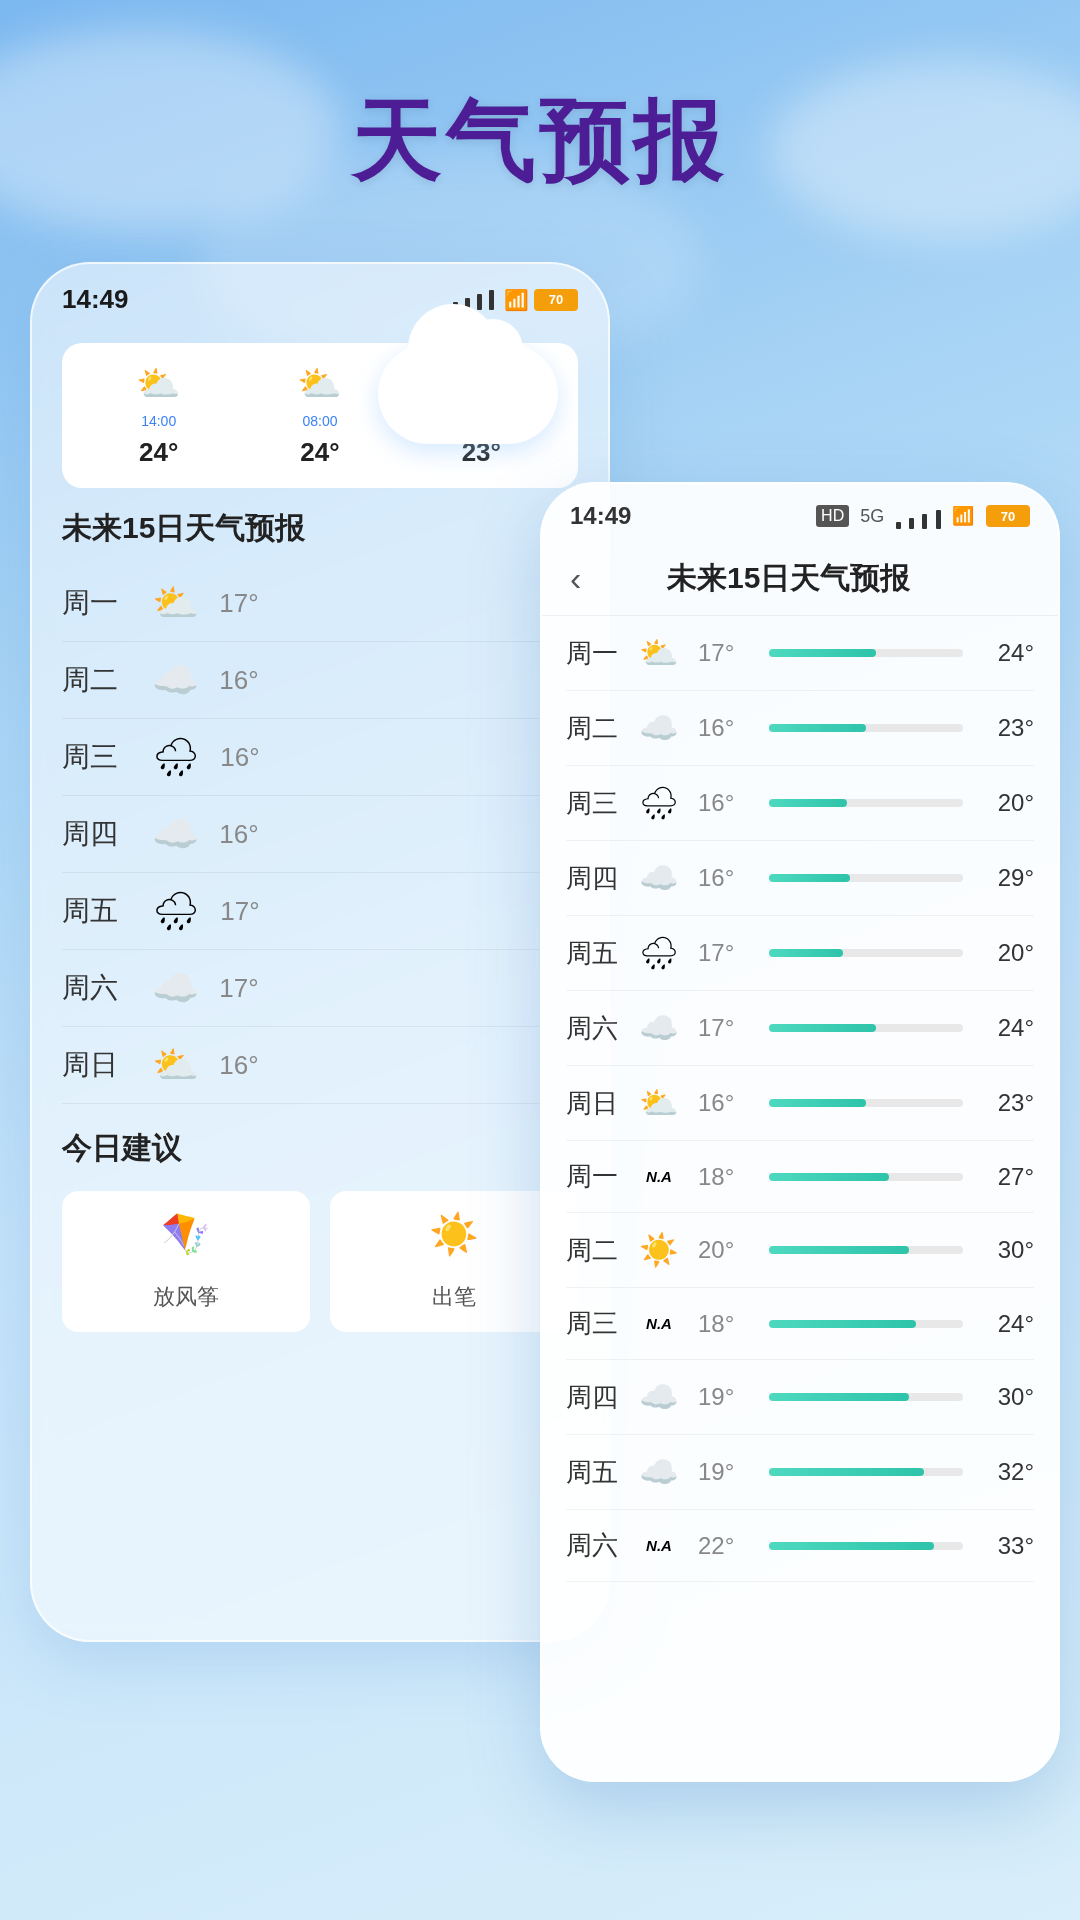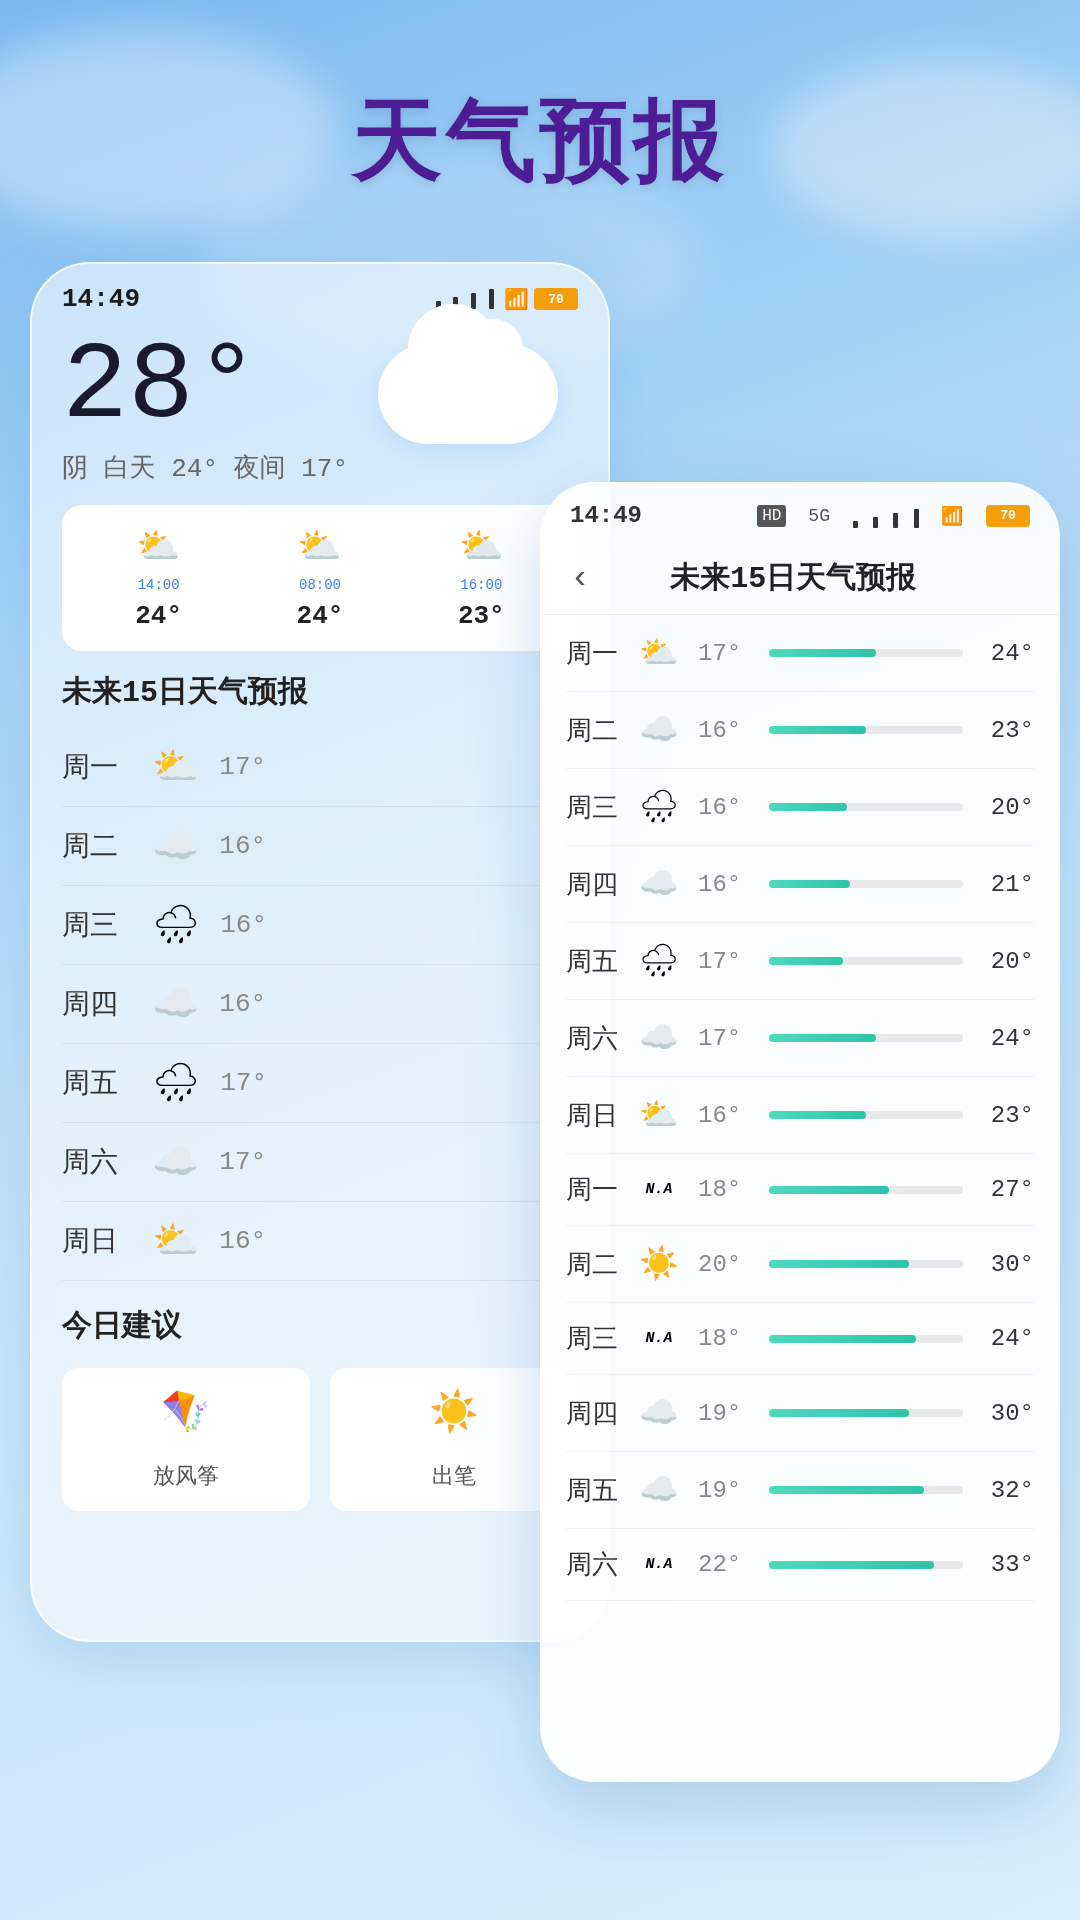--- a/index.html
+++ b/index.html
@@ -47,21 +47,20 @@
       font-weight: 400;
     }
 
     
     .phones-container {
       position: relative;
       z-index: 10;
       margin-top: 60px;
       width: 100%;
       height: 1480px;
-      font-family: Liberation Mono, monospace;
     }
 
     
     .phone-left {
       position: absolute;
       left: 30px;
       top: 0;
       width: 580px;
       height: 1380px;
       background: rgba(255,255,255,0.55);
@@ -89,21 +88,21 @@
     
     .status-bar {
       display: flex;
       align-items: center;
       justify-content: space-between;
       padding: 18px 28px 8px;
       font-size: 22px;
       color: #333;
     }
     .status-time { font-weight: 600; font-size: 24px; }
-    .status-icons { display: flex; align-items: center; gap: 22px; }
+    .status-icons { display: flex; align-items: center; gap: 11px; }
     .battery-icon {
       width: 44px; height: 22px;
       background: #f59e0b;
       border-radius: 4px;
       display: flex; align-items: center; justify-content: center;
       color: white; font-size: 13px; font-weight: 700;
     }
 
     
     .left-phone-content {
@@ -332,24 +331,20 @@
         <span style="font-size:20px;color:#555;margin-left:4px;">📶</span>
         <div class="battery-icon">70</div>
       </div>
     </div>
 
     <div class="cloud-illustration">
       <div class="cloud-main" style="background:white;box-shadow:0 8px 25px rgba(150,200,255,0.4);"></div>
     </div>
 
     <div class="left-phone-content">
-      <div class="temp-display">
-        <div class="temp-big">28°</div>
-        <div class="temp-desc">阴 白天 24° 夜间 17°</div>
-      </div>
 
       <div class="hourly-card">
 
       <div class="hour-item">
       <span class="hour-icon">⛅</span>
       <span class="hour-time">14:00</span>
       <span class="hour-temp">24°</span>
     </div>
           <div class="hour-item">
       <span class="hour-icon">⛅</span>
@@ -472,21 +467,21 @@
       </div>
       <span class="fl-high">20°</span>
     </div>
         <div class="forecast-list-row">
       <span class="fl-day">周四</span>
       <span class="fl-icon">☁️</span>
       <span class="fl-low">16°</span>
       <div class="fl-bar-container">
         <div class="fl-bar" style="width:42%;"></div>
       </div>
-      <span class="fl-high">21°</span>
+      <span class="fl-high">29°</span>
     </div>
         <div class="forecast-list-row">
       <span class="fl-day">周五</span>
       <span class="fl-icon">🌧</span>
       <span class="fl-low">17°</span>
       <div class="fl-bar-container">
         <div class="fl-bar" style="width:38%;"></div>
       </div>
       <span class="fl-high">20°</span>
     </div>

